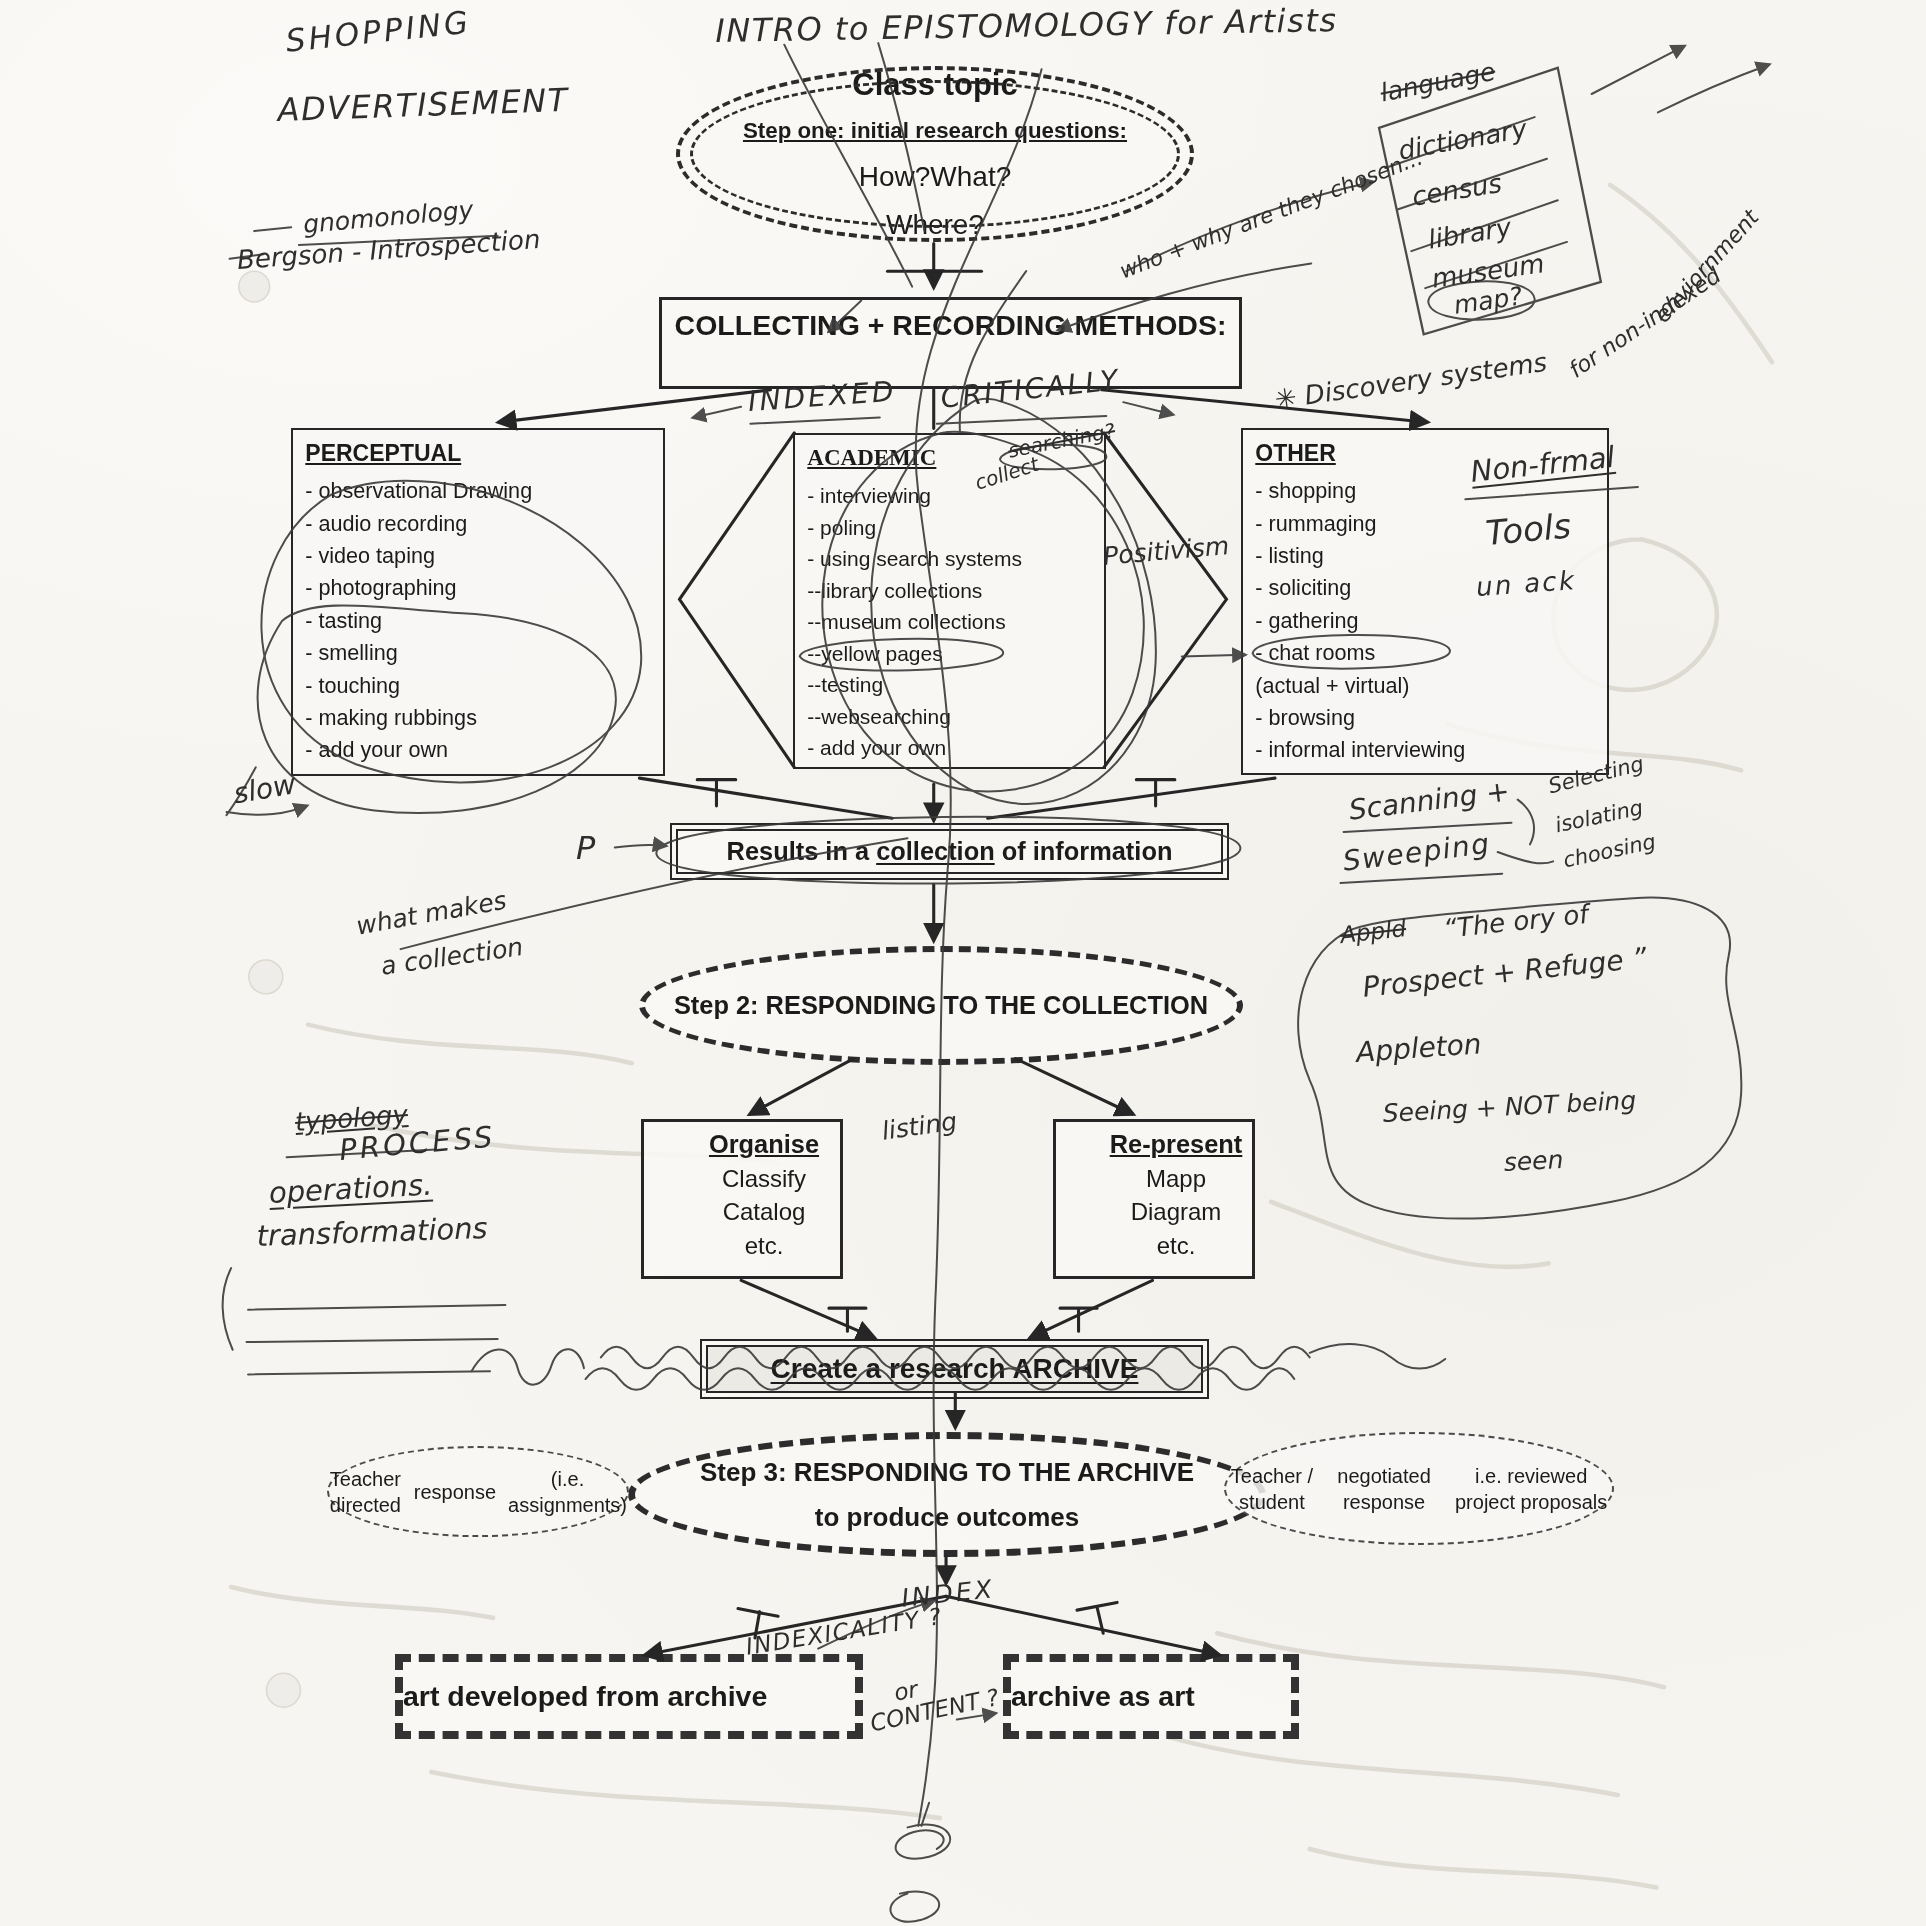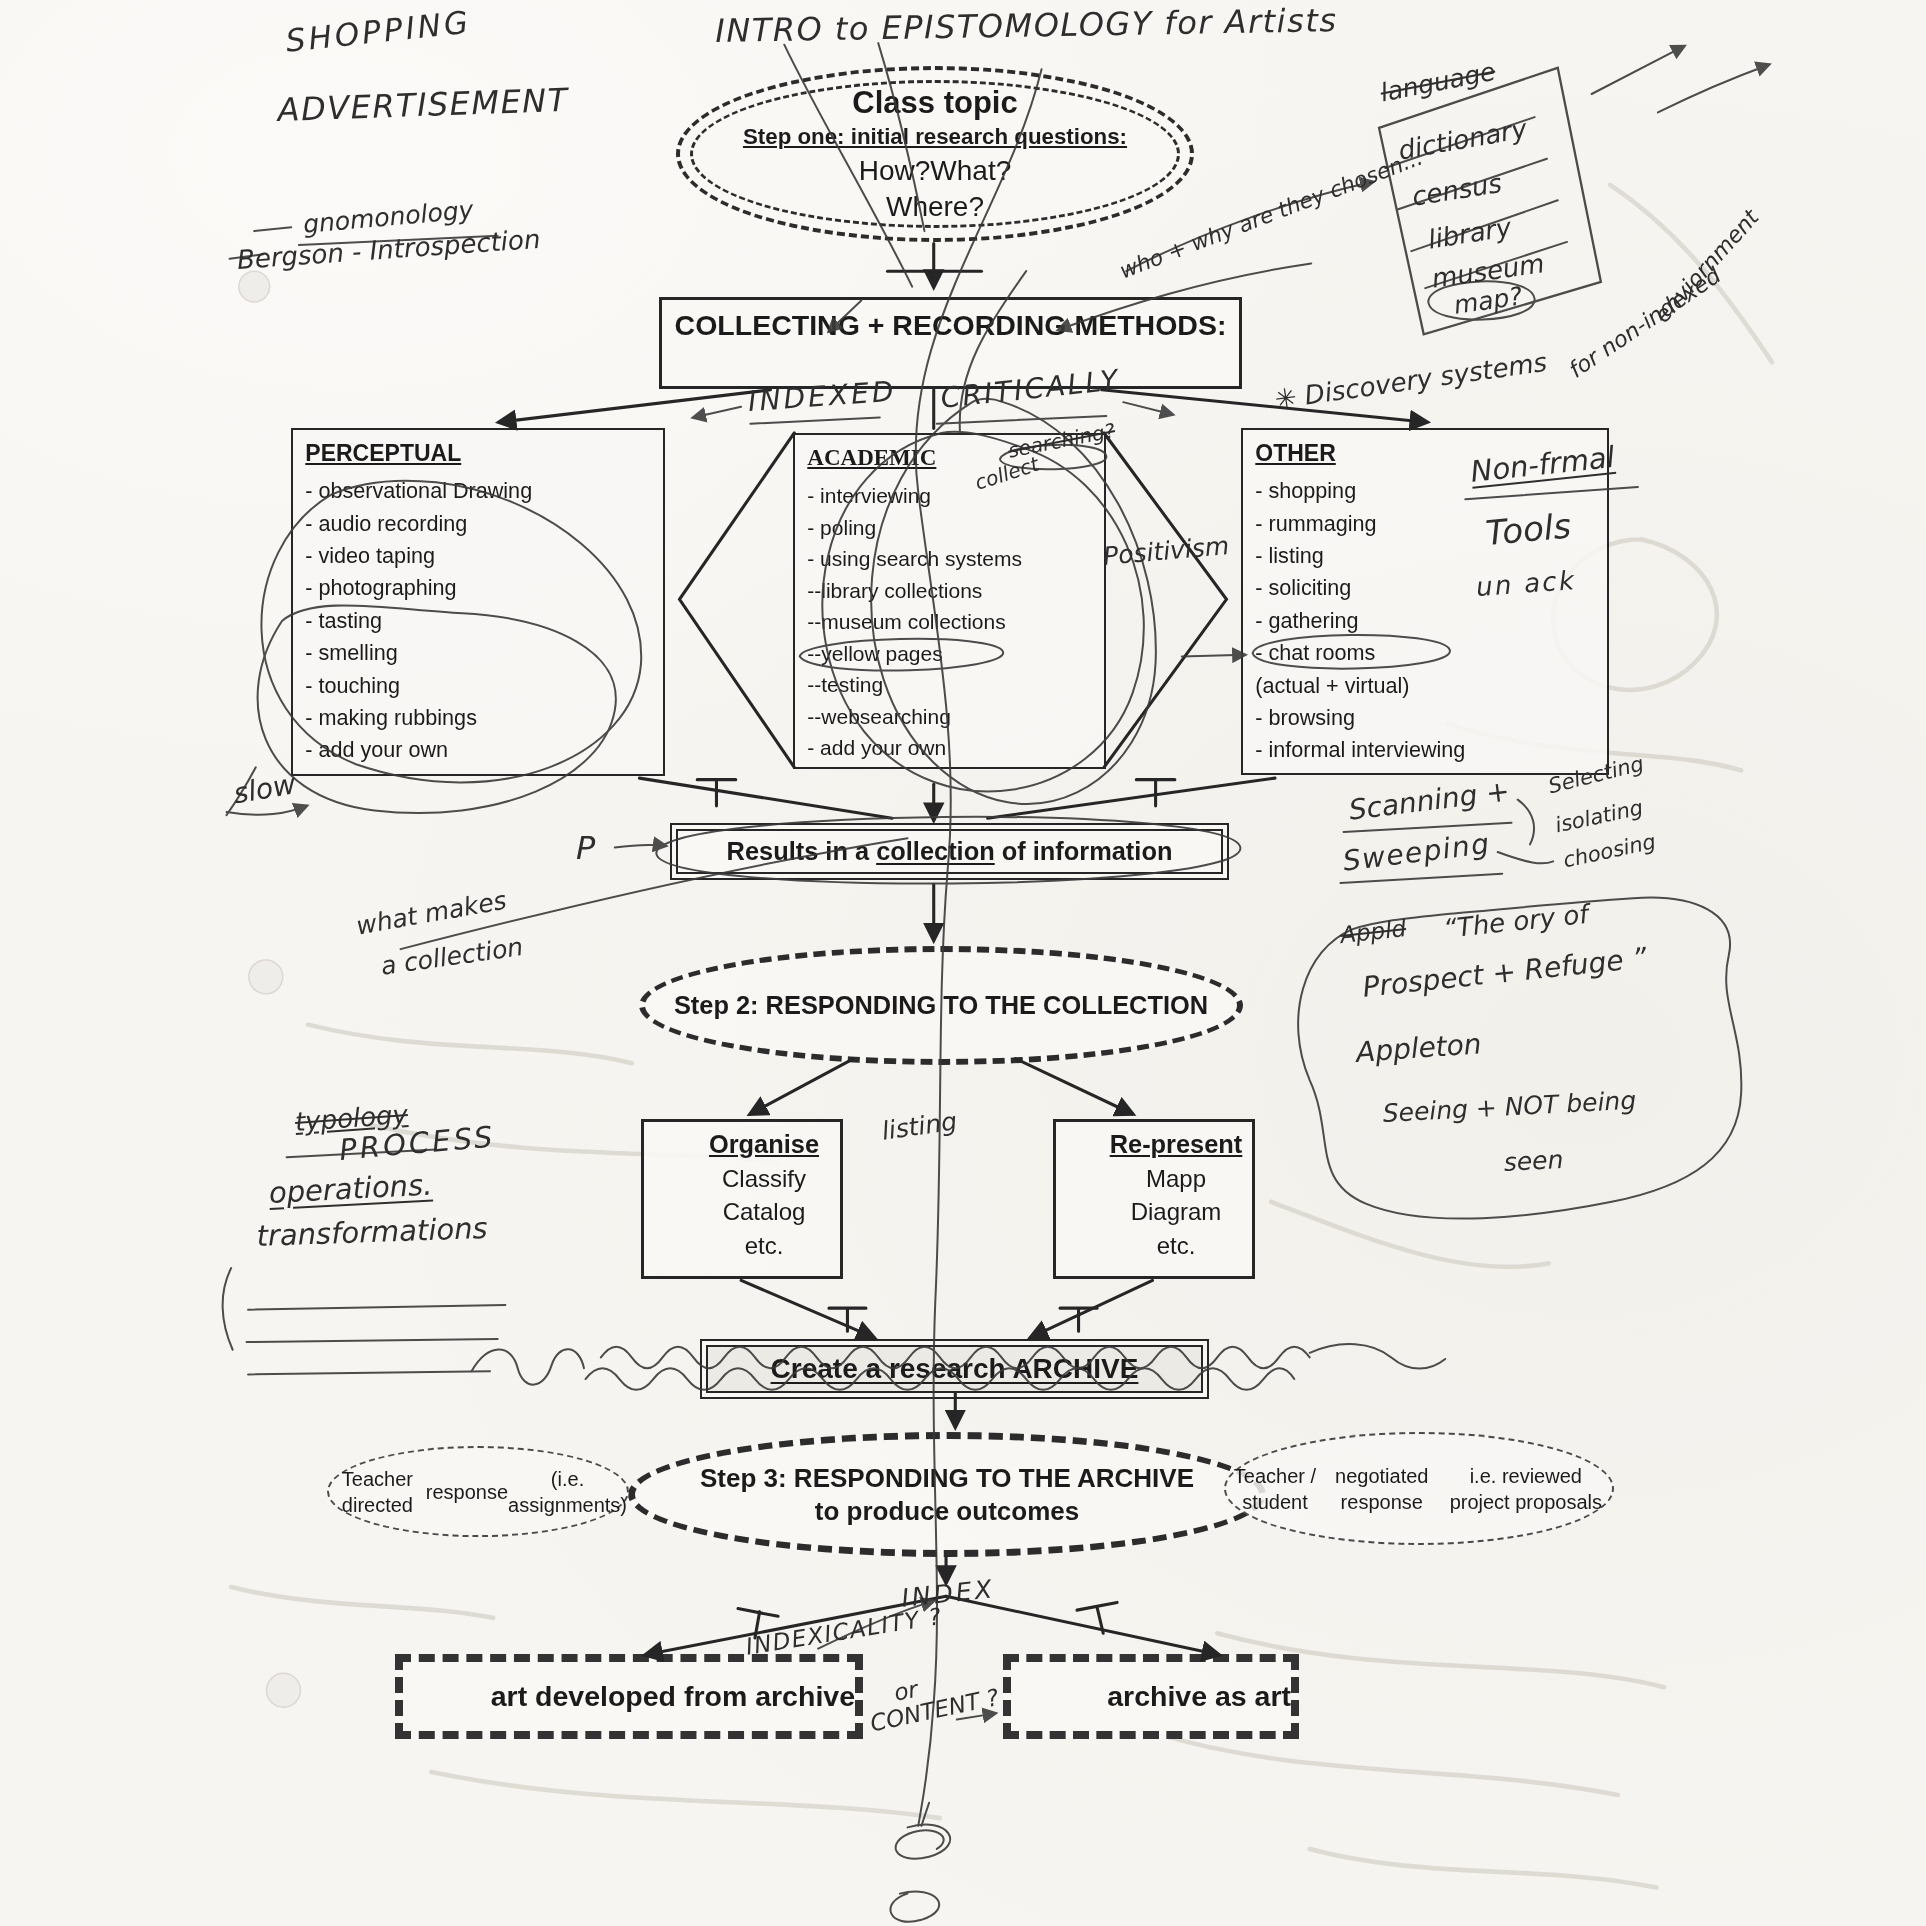--- a/index.html
+++ b/index.html
@@ -5,21 +5,21 @@
   html,body{margin:0;padding:0;background:#e9e7e2;}
   .page{position:relative;width:1926px;height:1926px;overflow:hidden;color:#1b1b1b;
     font-family:"Liberation Sans",sans-serif;
     background:
       radial-gradient(1079px 693px at 18% 8%, #fbfaf8, rgba(251,250,248,0)),
       radial-gradient(1233px 1002px at 82% 55%, #f2f0eb, rgba(242,240,235,0)),
       #f6f5f1;}
   svg.layer{position:absolute;left:0;top:0;width:1926px;height:1926px;pointer-events:none;}
   svg.under{z-index:1;}
   svg.over{z-index:4;}
-  .node{position:absolute;box-sizing:border-box;z-index:2;background:rgba(248,247,244,0.92);text-align:center;}
+  .node{position:absolute;box-sizing:border-box;z-index:2;background:rgba(248,247,244,0.92);text-align:center;gap:12px;}
   .u{text-decoration:underline;text-underline-offset:3.1px;}
 
   
   .ellipse{border:4.6px dashed #2c2c2c;border-radius:50%;display:flex;flex-direction:column;align-items:center;justify-content:center;}
   .class-topic{left:676px;top:66px;width:518px;height:176px;}
   .class-topic .ring{position:absolute;inset:10px;border:3.9px dashed #2c2c2c;border-radius:50%;}
   .ct-title{font-size:31px;font-weight:bold;}
   .ct-sub{font-size:22.3px;font-weight:bold;text-decoration:underline;margin-top:3.1px;}
   .ct-line{font-size:28px;margin-top:4.6px;}
   .step2{left:639px;top:946px;width:604px;height:119px;border-width:6.2px;font-size:25.4px;font-weight:bold;}
@@ -44,21 +44,21 @@
   .dbl-inner{border:2.3px solid #262626;margin:3.9px;padding:6.2px 4.6px;font-size:25.4px;font-weight:bold;}
   .results{left:670px;top:823px;width:559px;}
   .smallbox{border:3.1px solid #262626;padding-top:7.7px;padding-left:44px;}
   .organise{left:641px;top:1119px;width:202px;height:160px;}
   .represent{left:1053px;top:1119px;width:202px;height:160px;}
   .smallbox .sb-title{font-size:25.4px;font-weight:bold;text-decoration:underline;margin-bottom:3.1px;}
   .smallbox .sb-item{font-size:24px;line-height:1.4;}
   .archive{left:700px;top:1339px;width:509px;}
   .archive .dbl-inner{font-size:28px;background:#eceae4;}
   .archive .dbl-inner span{text-decoration:underline;text-underline-offset:3.9px;}
-  .outcome{border:8.5px dashed #333;font-weight:bold;font-size:28.5px;display:flex;align-items:center;justify-content:flex-end;background:rgba(248,247,244,0.92);}
+  .outcome{border:8.5px dashed #333;font-weight:bold;font-size:28.5px;display:flex;align-items:center;justify-content:flex-start;background:rgba(248,247,244,0.92);}
   .outcome-left{left:395px;top:1654px;width:468px;height:85px;}
   .outcome-right{left:1003px;top:1654px;width:296px;height:85px;}
 
   
   .hw{position:absolute;font-family:"DejaVu Sans",sans-serif;font-style:italic;color:#2e2e2e;white-space:nowrap;z-index:5;transform-origin:left top;}
   .hw-title{left:715px;top:12.3px;font-size:32px;letter-spacing:1.5px;transform:rotate(-1deg);}
   .hw-shopping{left:284px;top:23px;font-size:31px;letter-spacing:3.1px;transform:rotate(-6deg);}
   .hw-advertisement{left:277px;top:91px;font-size:32px;letter-spacing:1.5px;transform:rotate(-2deg);}
   .hw-gnomonology{left:302px;top:210px;font-size:25px;transform:rotate(-5deg);}
   .hw-bergson{left:236px;top:245px;font-size:26px;transform:rotate(-4deg);}

